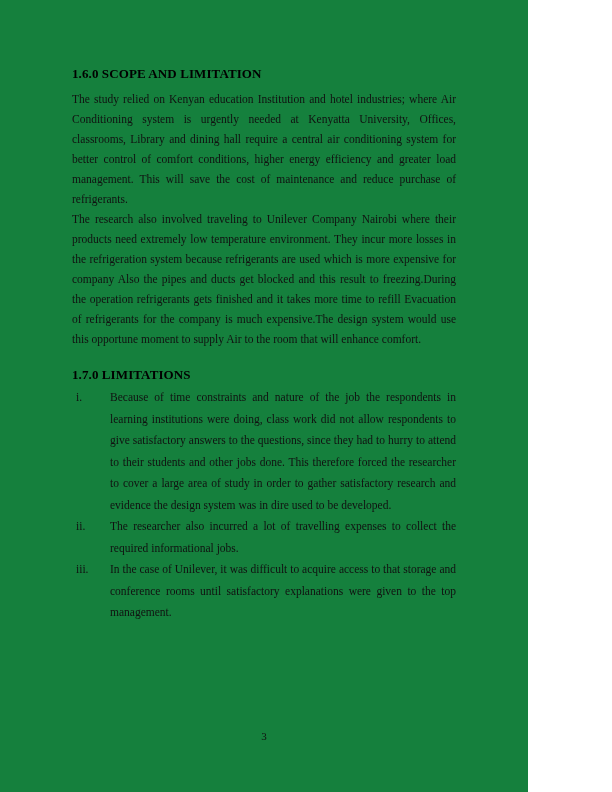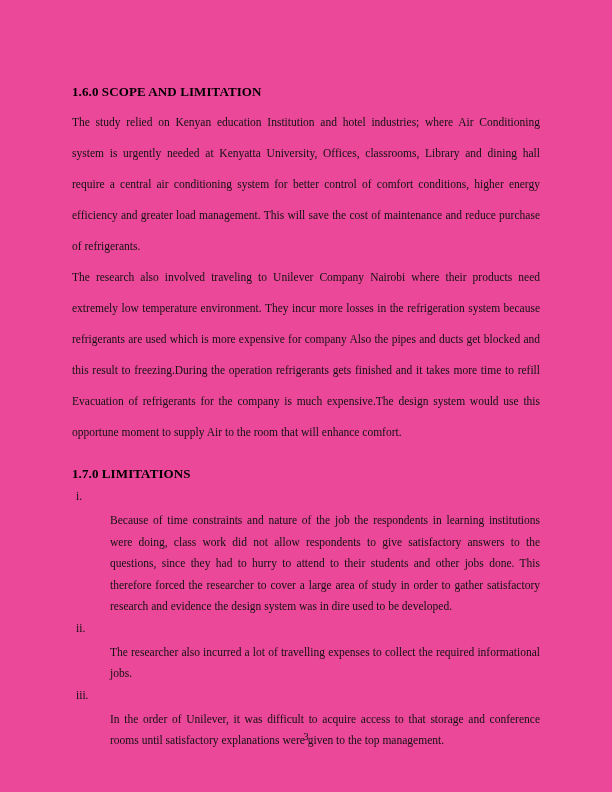--- a/index.html
+++ b/index.html
@@ -2,43 +2,43 @@
 <html><head>
 <meta charset="utf-8">
 <style>
   html, body {
     margin: 0;
     padding: 0;
     background: #ffffff;
   }
   .page {
     position: relative;
-    width: 612px;
+    width: 528px;
     height: 792px;
-    background: #ec4899;
+    background: #15803d;
     box-sizing: border-box;
-    padding: 84px 72px 0 72px;
+    padding: 66px 72px 0 72px;
     font-family: "Liberation Serif", "DejaVu Serif", serif;
     color: #111111;
     overflow: hidden;
   }
   .section-heading {
     font-size: 13px;
     font-weight: bold;
     margin: 0 0 7px 0;
     letter-spacing: 0.1px;
     color: #000000;
   }
   .section-heading.second {
     margin-top: 18px;
     margin-bottom: 4px;
   }
   .body-para {
     font-size: 11.5px;
-    line-height: 31px;
+    line-height: 20px;
     text-align: justify;
     margin: 0;
     color: #111111;
   }
   .num-list {
     margin: 0;
     padding: 0;
   }
   .num-item {
     display: flex;
@@ -48,21 +48,20 @@
     color: #111111;
   }
   .num-item .marker {
     flex: 0 0 38px;
     padding-left: 4px;
     box-sizing: border-box;
   }
   .num-item .item-text {
     flex: 1;
     text-align: justify;
-    margin-top: 24px;
   }
   .page-number {
     position: absolute;
     bottom: 50px;
     left: 0;
     right: 0;
     text-align: center;
     font-size: 11px;
     color: #111111;
   }
@@ -87,20 +86,20 @@
       <span class="item-text">Because of time constraints and nature of the job the respondents in learning institutions were doing, class work did not allow respondents to give satisfactory answers to the questions, since they had to hurry to attend to their students and other jobs done. This therefore forced the researcher to cover a large area of study in order to gather satisfactory research and evidence the design system was in dire used to be developed.</span>
     </div>
 
     <div class="num-item">
       <span class="marker">ii.</span>
       <span class="item-text">The researcher also incurred a lot of travelling expenses to collect the required informational jobs.</span>
     </div>
 
     <div class="num-item">
       <span class="marker">iii.</span>
-      <span class="item-text">In the order of Unilever, it was difficult to acquire access to that storage and conference rooms until satisfactory explanations were given to the top management.</span>
+      <span class="item-text">In the case of Unilever, it was difficult to acquire access to that storage and conference rooms until satisfactory explanations were given to the top management.</span>
     </div>
 
   </div>
 
   <div class="page-number">3</div>
 
 </div>
 
 </body></html>

